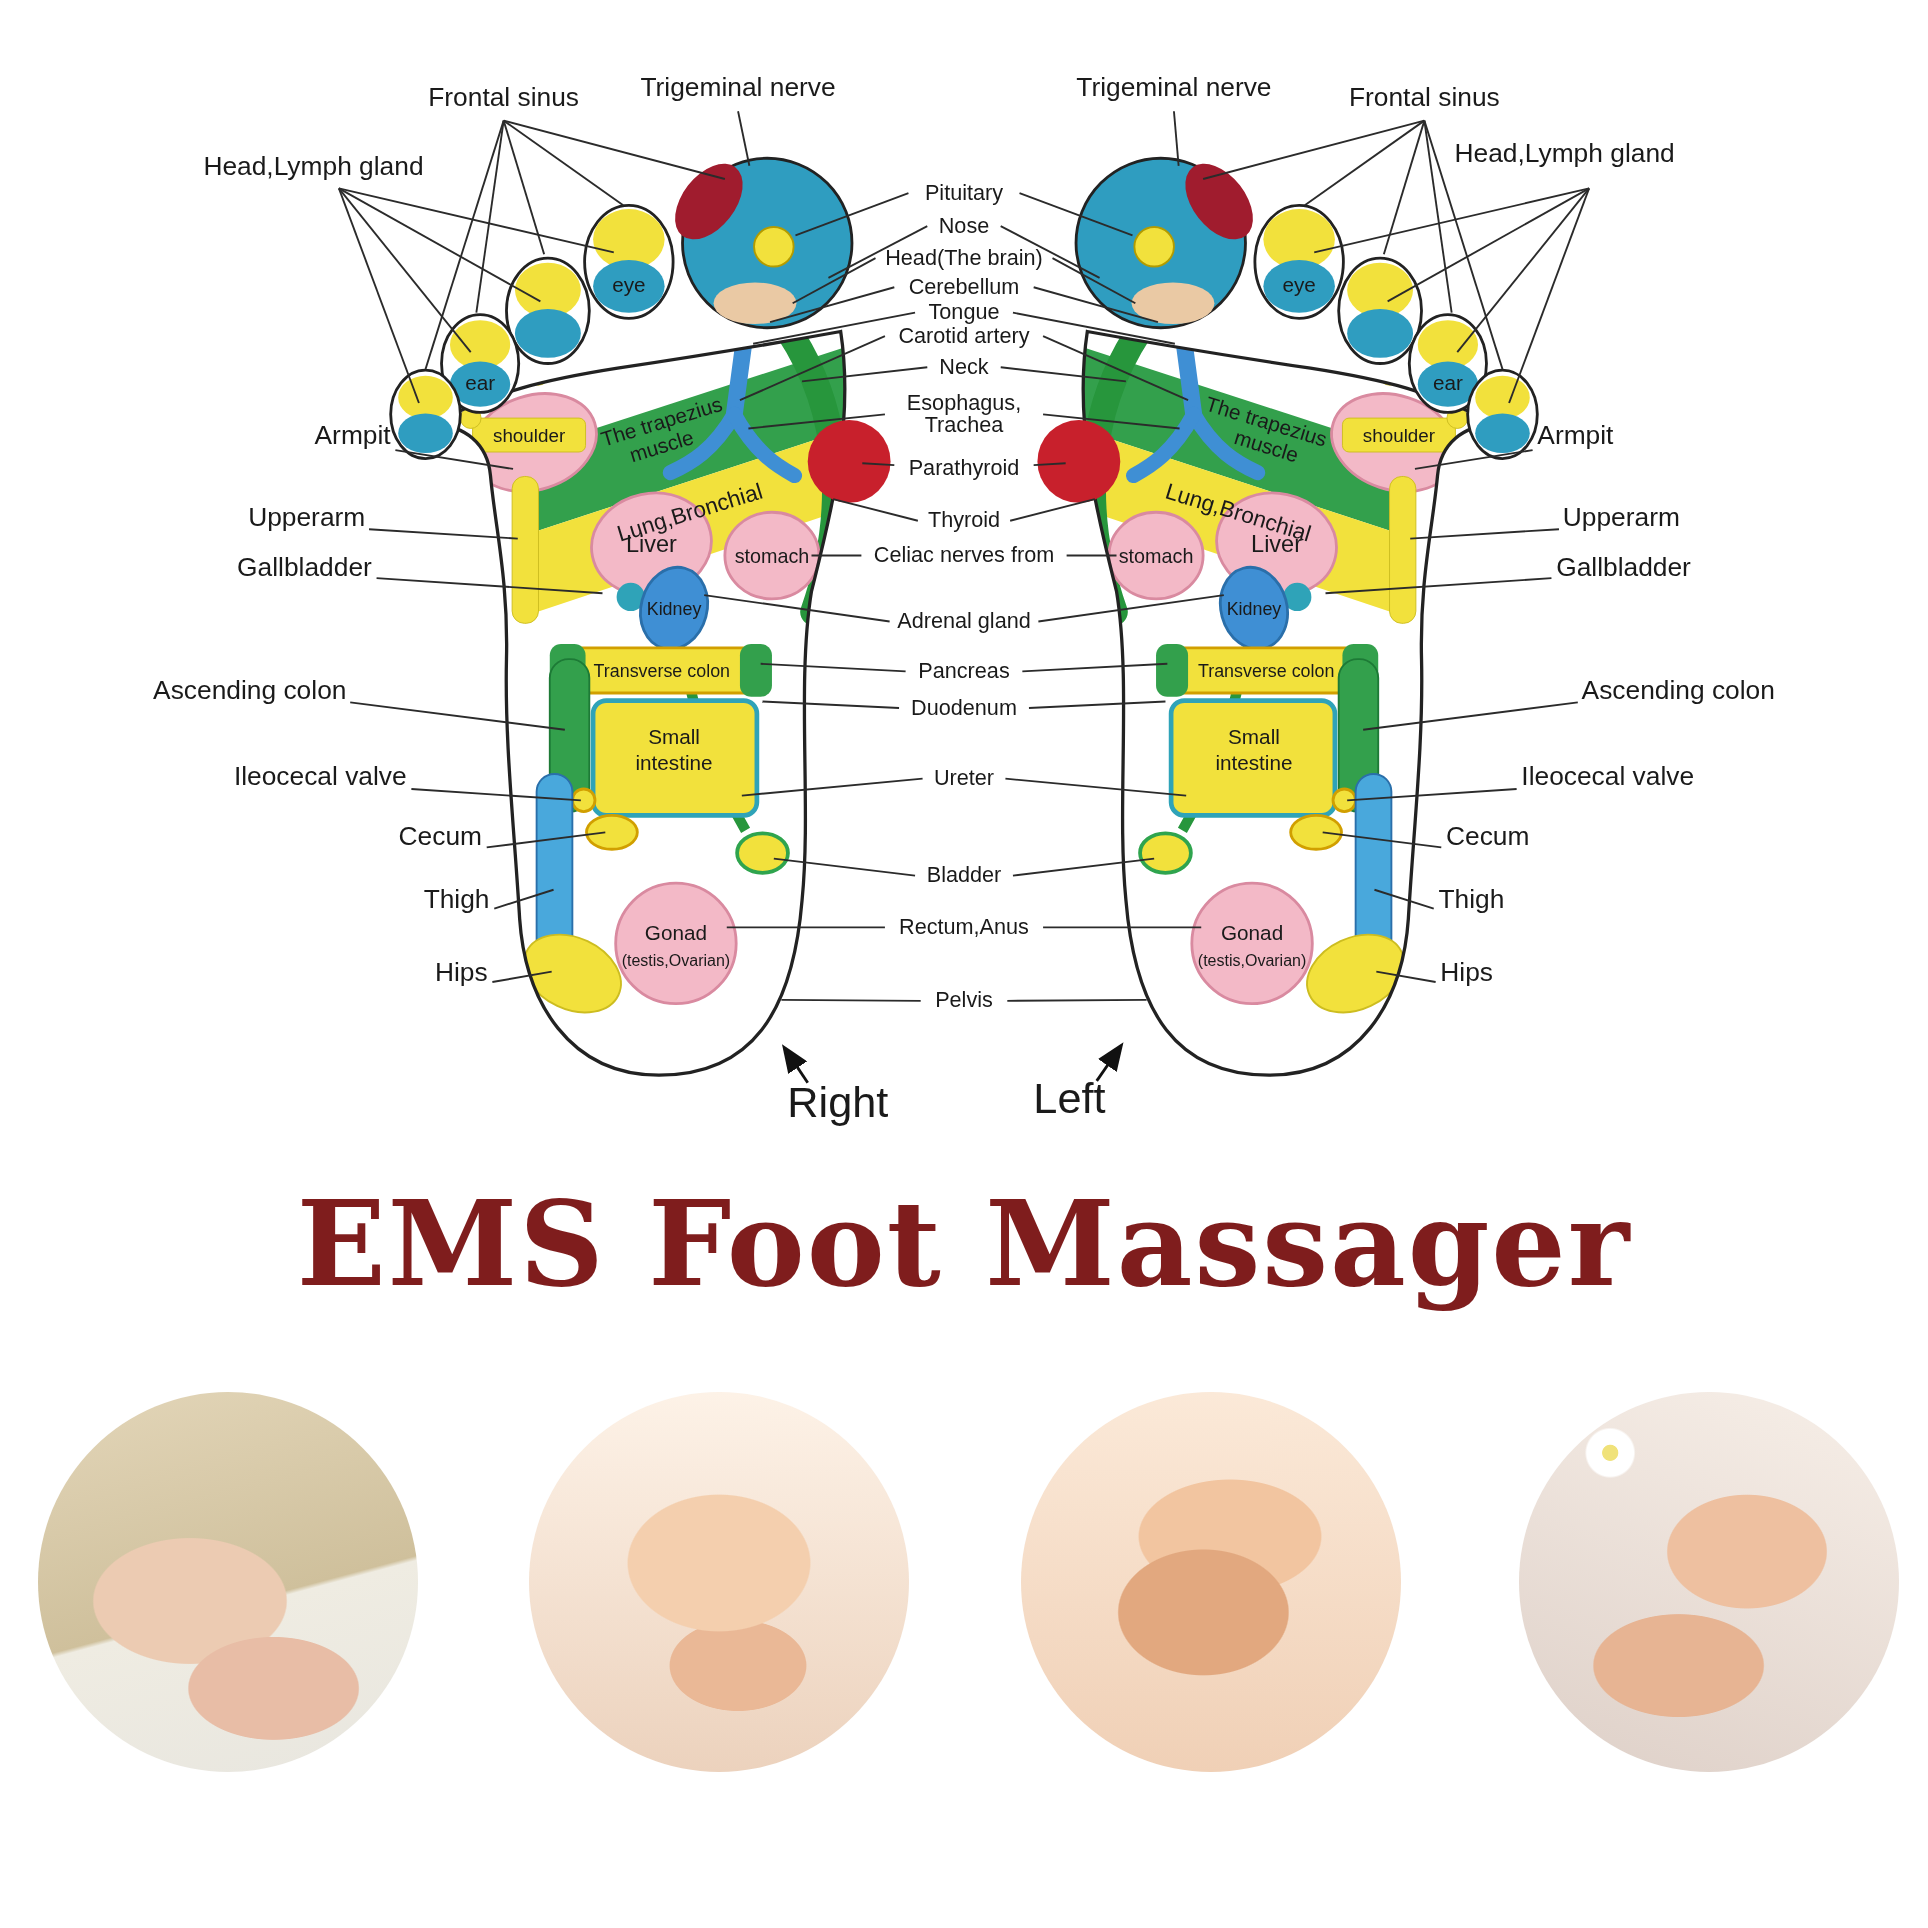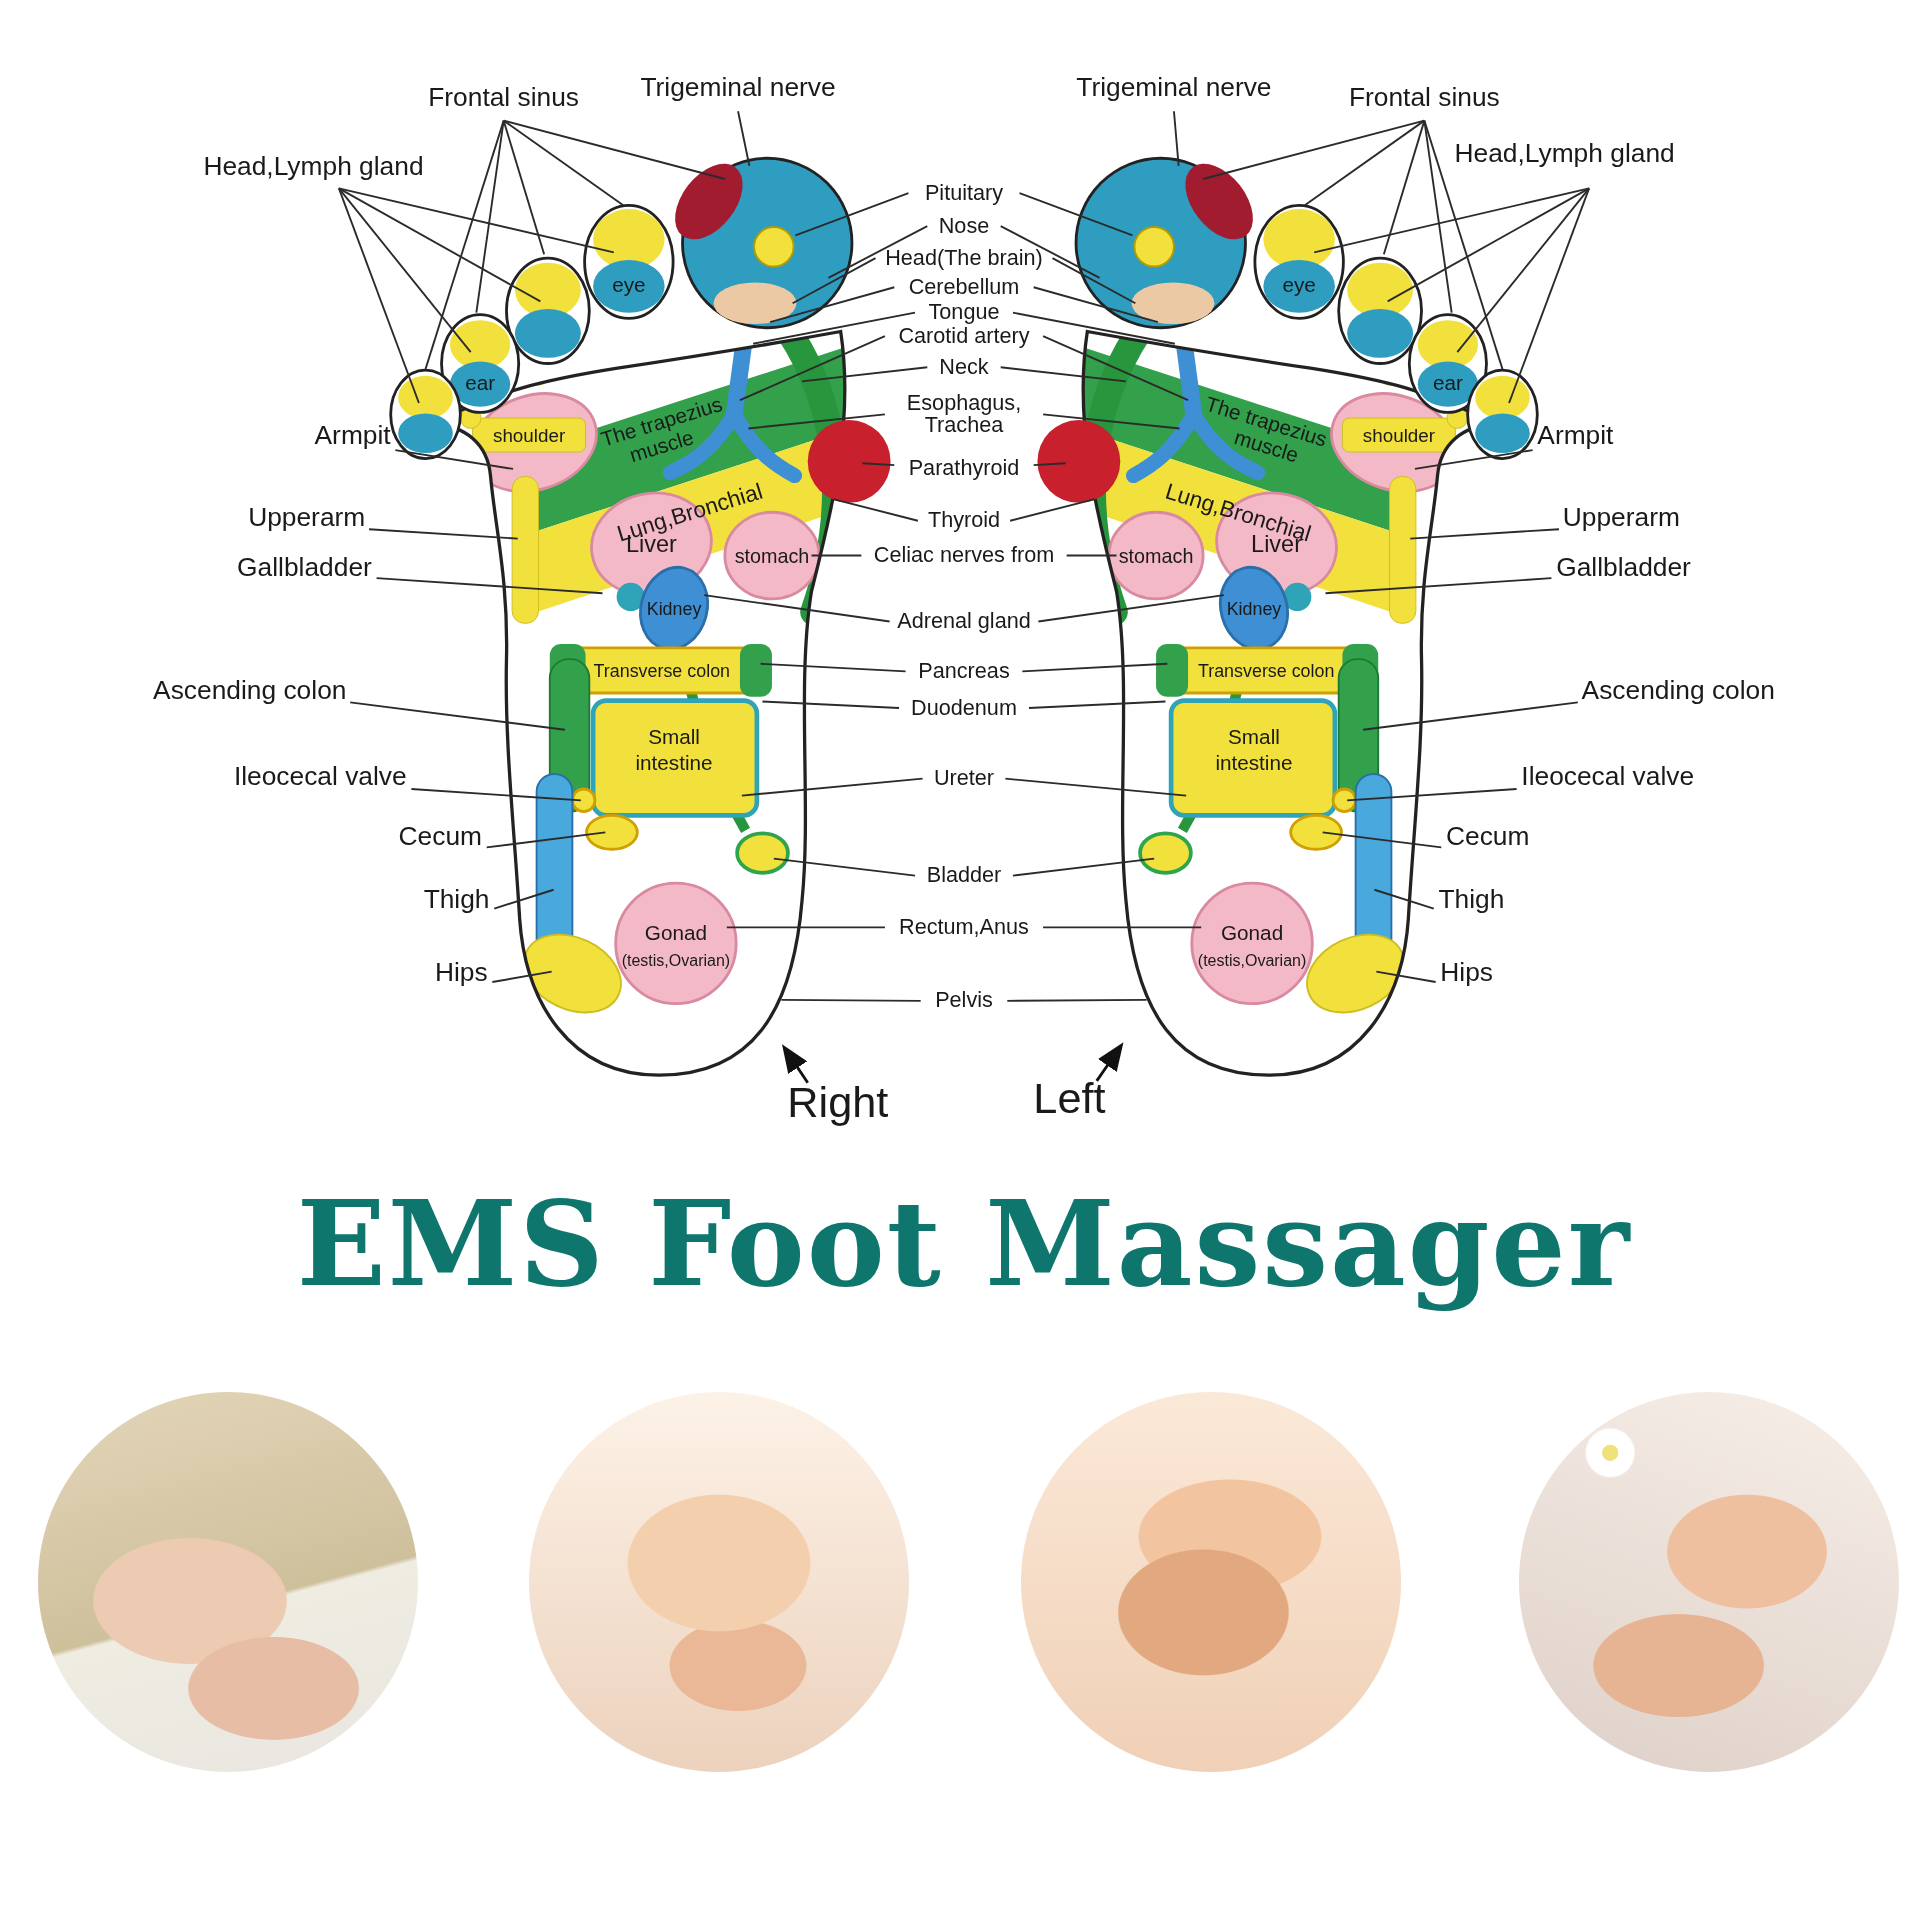--- a/index.html
+++ b/index.html
@@ -5,21 +5,21 @@
   html,body{margin:0;padding:0;background:#fff;}
   .page{position:relative;width:1928px;height:1928px;background:#fff;overflow:hidden;
         font-family:"Liberation Sans", sans-serif;padding-left:8px;}
   svg text{font-family:"Liberation Sans", sans-serif;fill:#1a1a1a;}
   .lbl{font-size:28px;}
   .clbl{font-size:23px;}
   .zone-t{font-size:22px;}
   .caption{font-size:46px;}
   .title{position:absolute;top:1175px;left:0;width:1928px;text-align:center;
          font-family:"DejaVu Serif","Liberation Serif",serif;font-weight:bold;
-         font-size:117px;color:#0f766e;letter-spacing:1.9px;}
+         font-size:117px;color:#7f1d1d;letter-spacing:1.9px;}
   .photo{position:absolute;top:1392px;width:380px;height:380px;border-radius:50%;overflow:hidden;}
   .photo1{left:38px;background:
     radial-gradient(ellipse 141px 85px at 62% 78%, #e8bda6 0 60%, transparent 61%),
     radial-gradient(ellipse 160px 104px at 40% 55%, #eccbb2 0 60%, transparent 61%),
     linear-gradient(165deg,#e3d6b9 0%,#cfc09c 55%,#efece2 56%,#e8e6df 100%);}
   .photo2{left:529px;background:
     radial-gradient(ellipse 151px 113px at 50% 45%, #f4cfae 0 60%, transparent 61%),
     radial-gradient(ellipse 113px 75px at 55% 72%, #eab896 0 60%, transparent 61%),
     linear-gradient(180deg,#fdf2e7,#ecd2bd);}
   .photo3{left:1021px;background:

